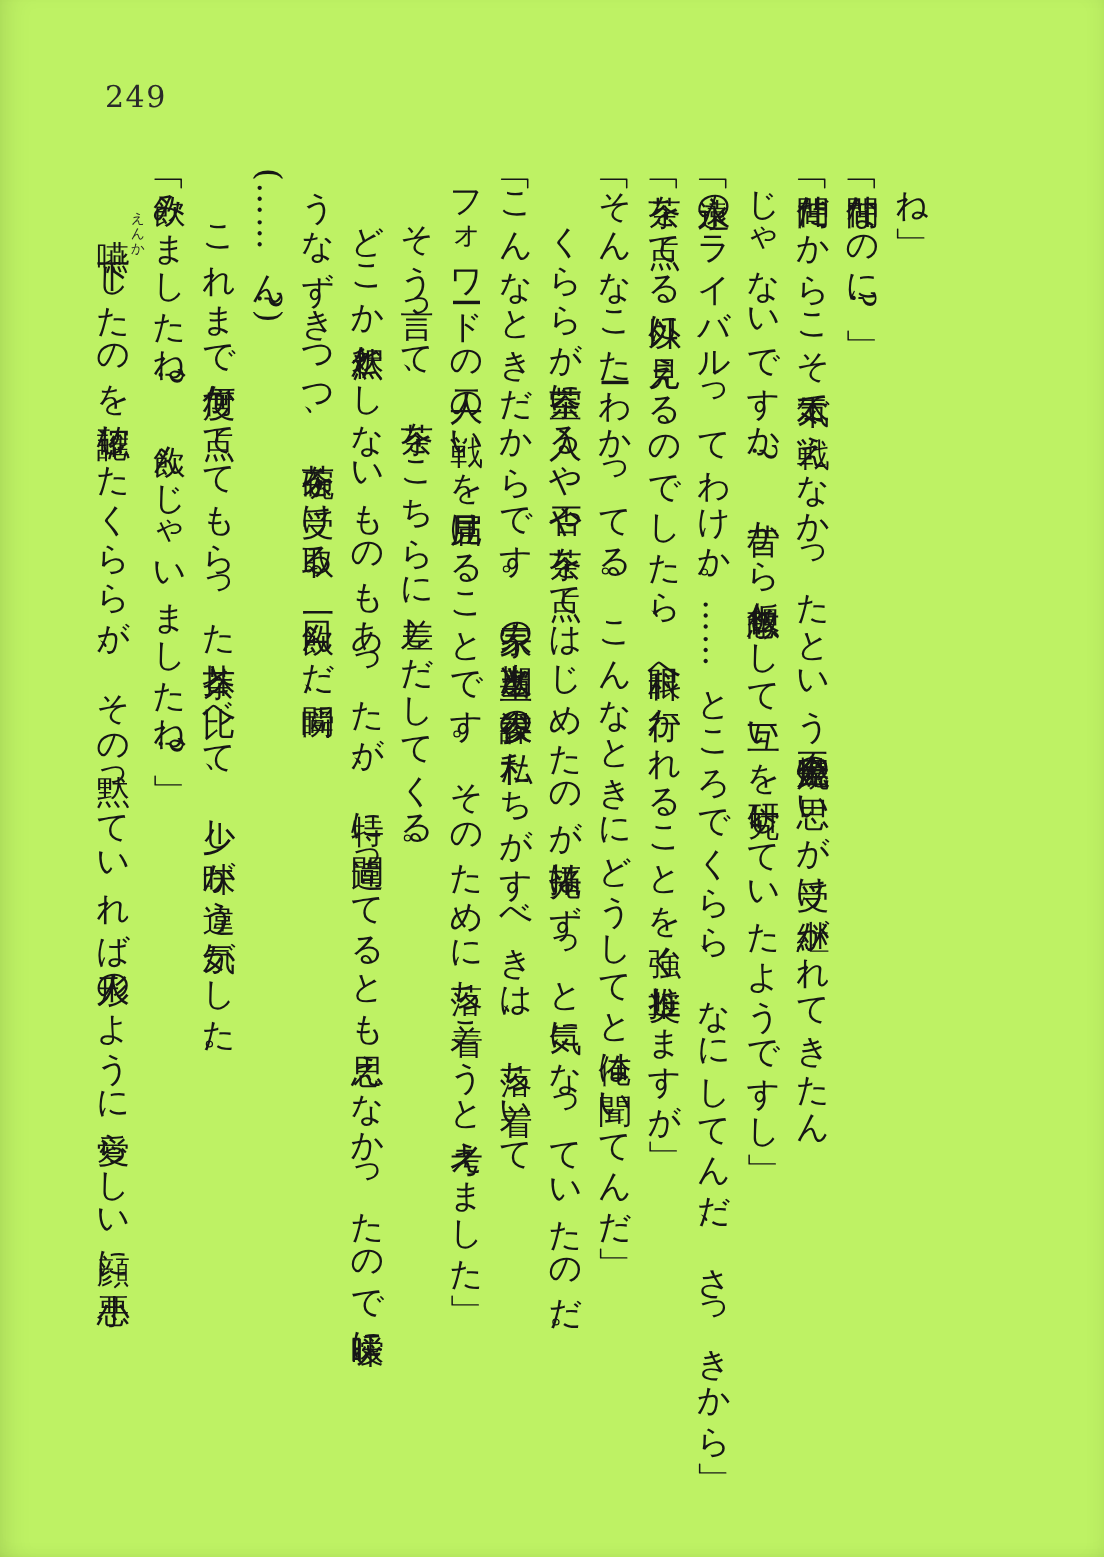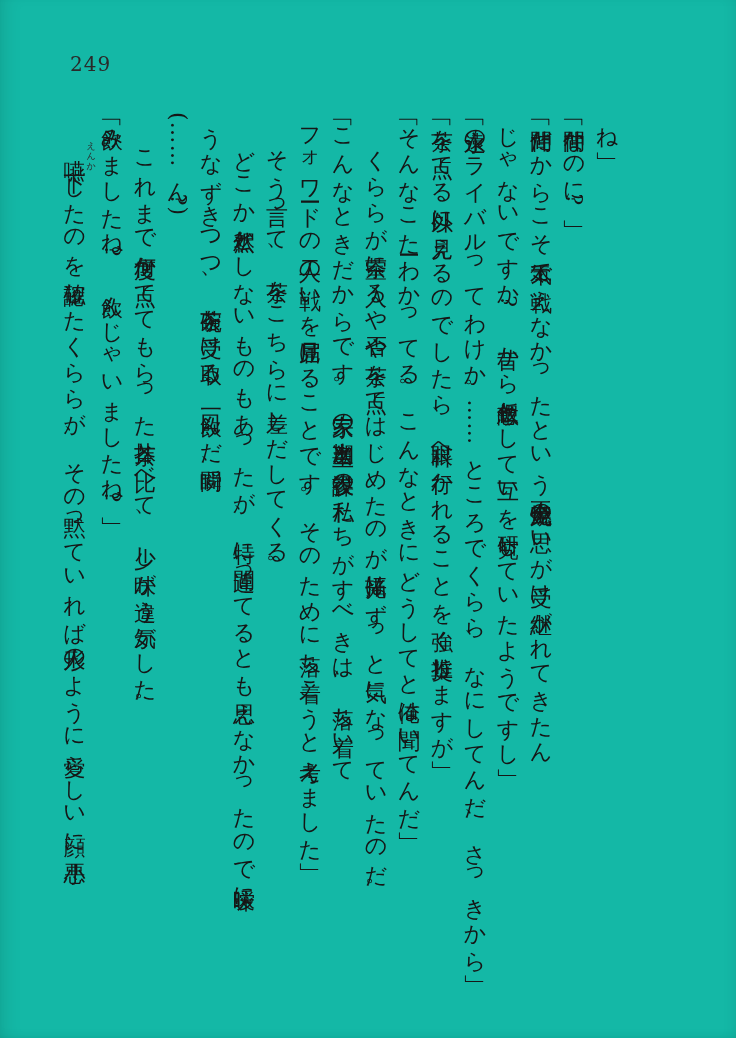--- a/index.html
+++ b/index.html
@@ -7,21 +7,21 @@
     padding: 0;
     width: 736px;
     height: 1038px;
     overflow: hidden;
     background: #f4f4f2;
   }
   .page {
     position: relative;
     width: 736px;
     height: 1038px;
-    background: #14b8a6;
+    background: #bef264;
     box-shadow: inset 14px 0 22px -16px rgba(0,0,0,0.18),
                 inset -10px 0 18px -14px rgba(0,0,0,0.12),
                 inset 0 -8px 14px -10px rgba(0,0,0,0.08);
     font-family: "DejaVu Serif", "Liberation Serif", serif;
     color: #1b1b1b;
   }
   .page-number {
     position: absolute;
     top: 52px;
     left: 70px;

